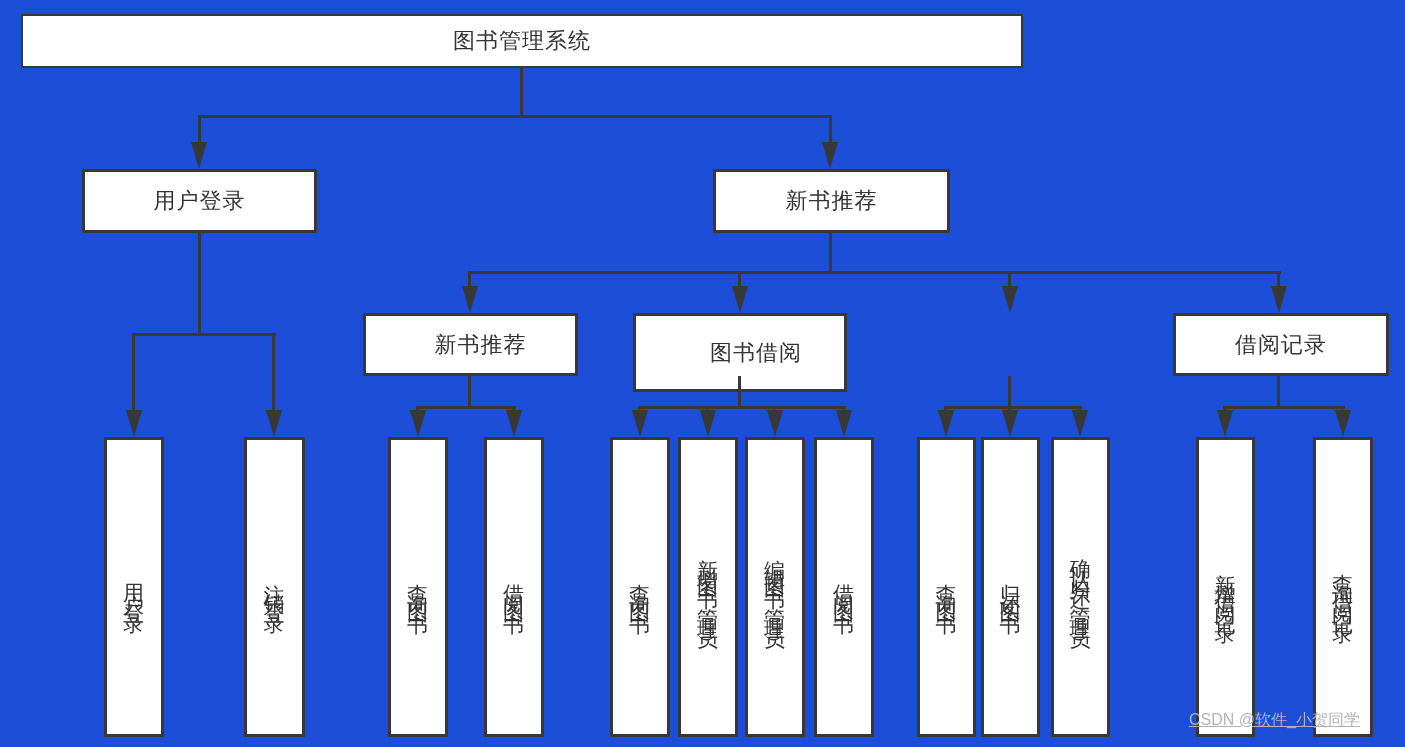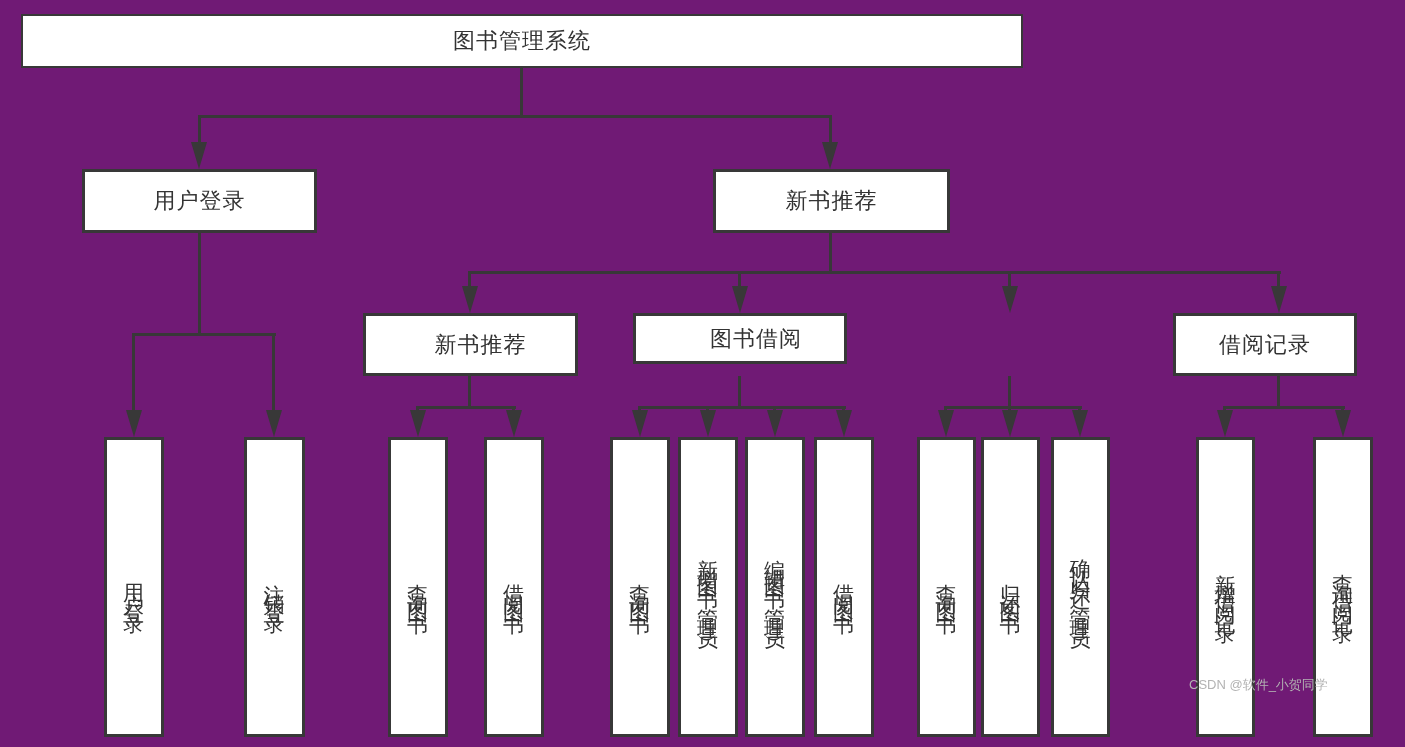--- a/index.html
+++ b/index.html
@@ -1,19 +1,19 @@
 <!DOCTYPE html>
 <html><head>
 <meta charset="utf-8">
 <style>
   html,body{margin:0;padding:0;background:#ffffff;}
   #canvas{
     position:relative;
     width:1405px;height:747px;
-    background:#701a75;
+    background:#1d4ed8;
     font-family:"Liberation Sans","DejaVu Sans",sans-serif;
     overflow:hidden;
   }
   .box{
     position:absolute;
     box-sizing:border-box;
     background:#ffffff;
     border:3px solid #383838;
     display:flex;
     align-items:center;
@@ -32,25 +32,26 @@
   .vl{position:absolute;width:3px;background:#383838;}
   .hl{position:absolute;height:3px;background:#383838;}
   .ah{
     position:absolute;width:0;height:0;
     border-left:8px solid transparent;
     border-right:8px solid transparent;
     border-top:27px solid #383838;
   }
   .watermark{
     position:absolute;
-    left:1189px;top:676px;
-    font-size:13px;
+    left:1189px;top:710px;
+    font-size:16px;
     color:#b3b3b3;
     white-space:nowrap;
     z-index:10;
+    text-decoration:underline;
   }
 </style>
 </head>
 <body>
 
 <div id="canvas">
 
   <div class="box" style="left:21px;top:14px;width:1002px;height:54px;border-width:2px;">
     <span class="hlabel">图书管理系统</span>
   </div>
@@ -85,24 +86,24 @@
   <div class="vl" style="left:738px;top:271px;height:17px;"></div>
   <div class="ah" style="left:732px;top:286px;"></div>
   <div class="vl" style="left:1008px;top:271px;height:17px;"></div>
   <div class="ah" style="left:1002px;top:286px;"></div>
   <div class="vl" style="left:1277px;top:271px;height:17px;"></div>
   <div class="ah" style="left:1271px;top:286px;"></div>
 
   <div class="box" style="left:363px;top:313px;width:215px;height:63px;padding-left:20px;">
     <span class="hlabel">新书推荐</span>
   </div>
-  <div class="box" style="left:633px;top:313px;width:214px;height:51px;padding-left:32px;">
+  <div class="box" style="left:633px;top:313px;width:214px;height:79px;padding-left:32px;">
     <span class="hlabel">图书借阅</span>
   </div>
-  <div class="box" style="left:1173px;top:313px;width:184px;height:63px;">
+  <div class="box" style="left:1173px;top:313px;width:216px;height:63px;">
     <span class="hlabel">借阅记录</span>
   </div>
 
   <div class="vl" style="left:468px;top:376px;height:32px;"></div>
   <div class="vl" style="left:738px;top:376px;height:32px;"></div>
   <div class="vl" style="left:1008px;top:376px;height:32px;"></div>
   <div class="vl" style="left:1277px;top:376px;height:32px;"></div>
 
   <div class="hl" style="left:416px;top:406px;width:100px;"></div>
   <div class="hl" style="left:638px;top:406px;width:208px;"></div>

